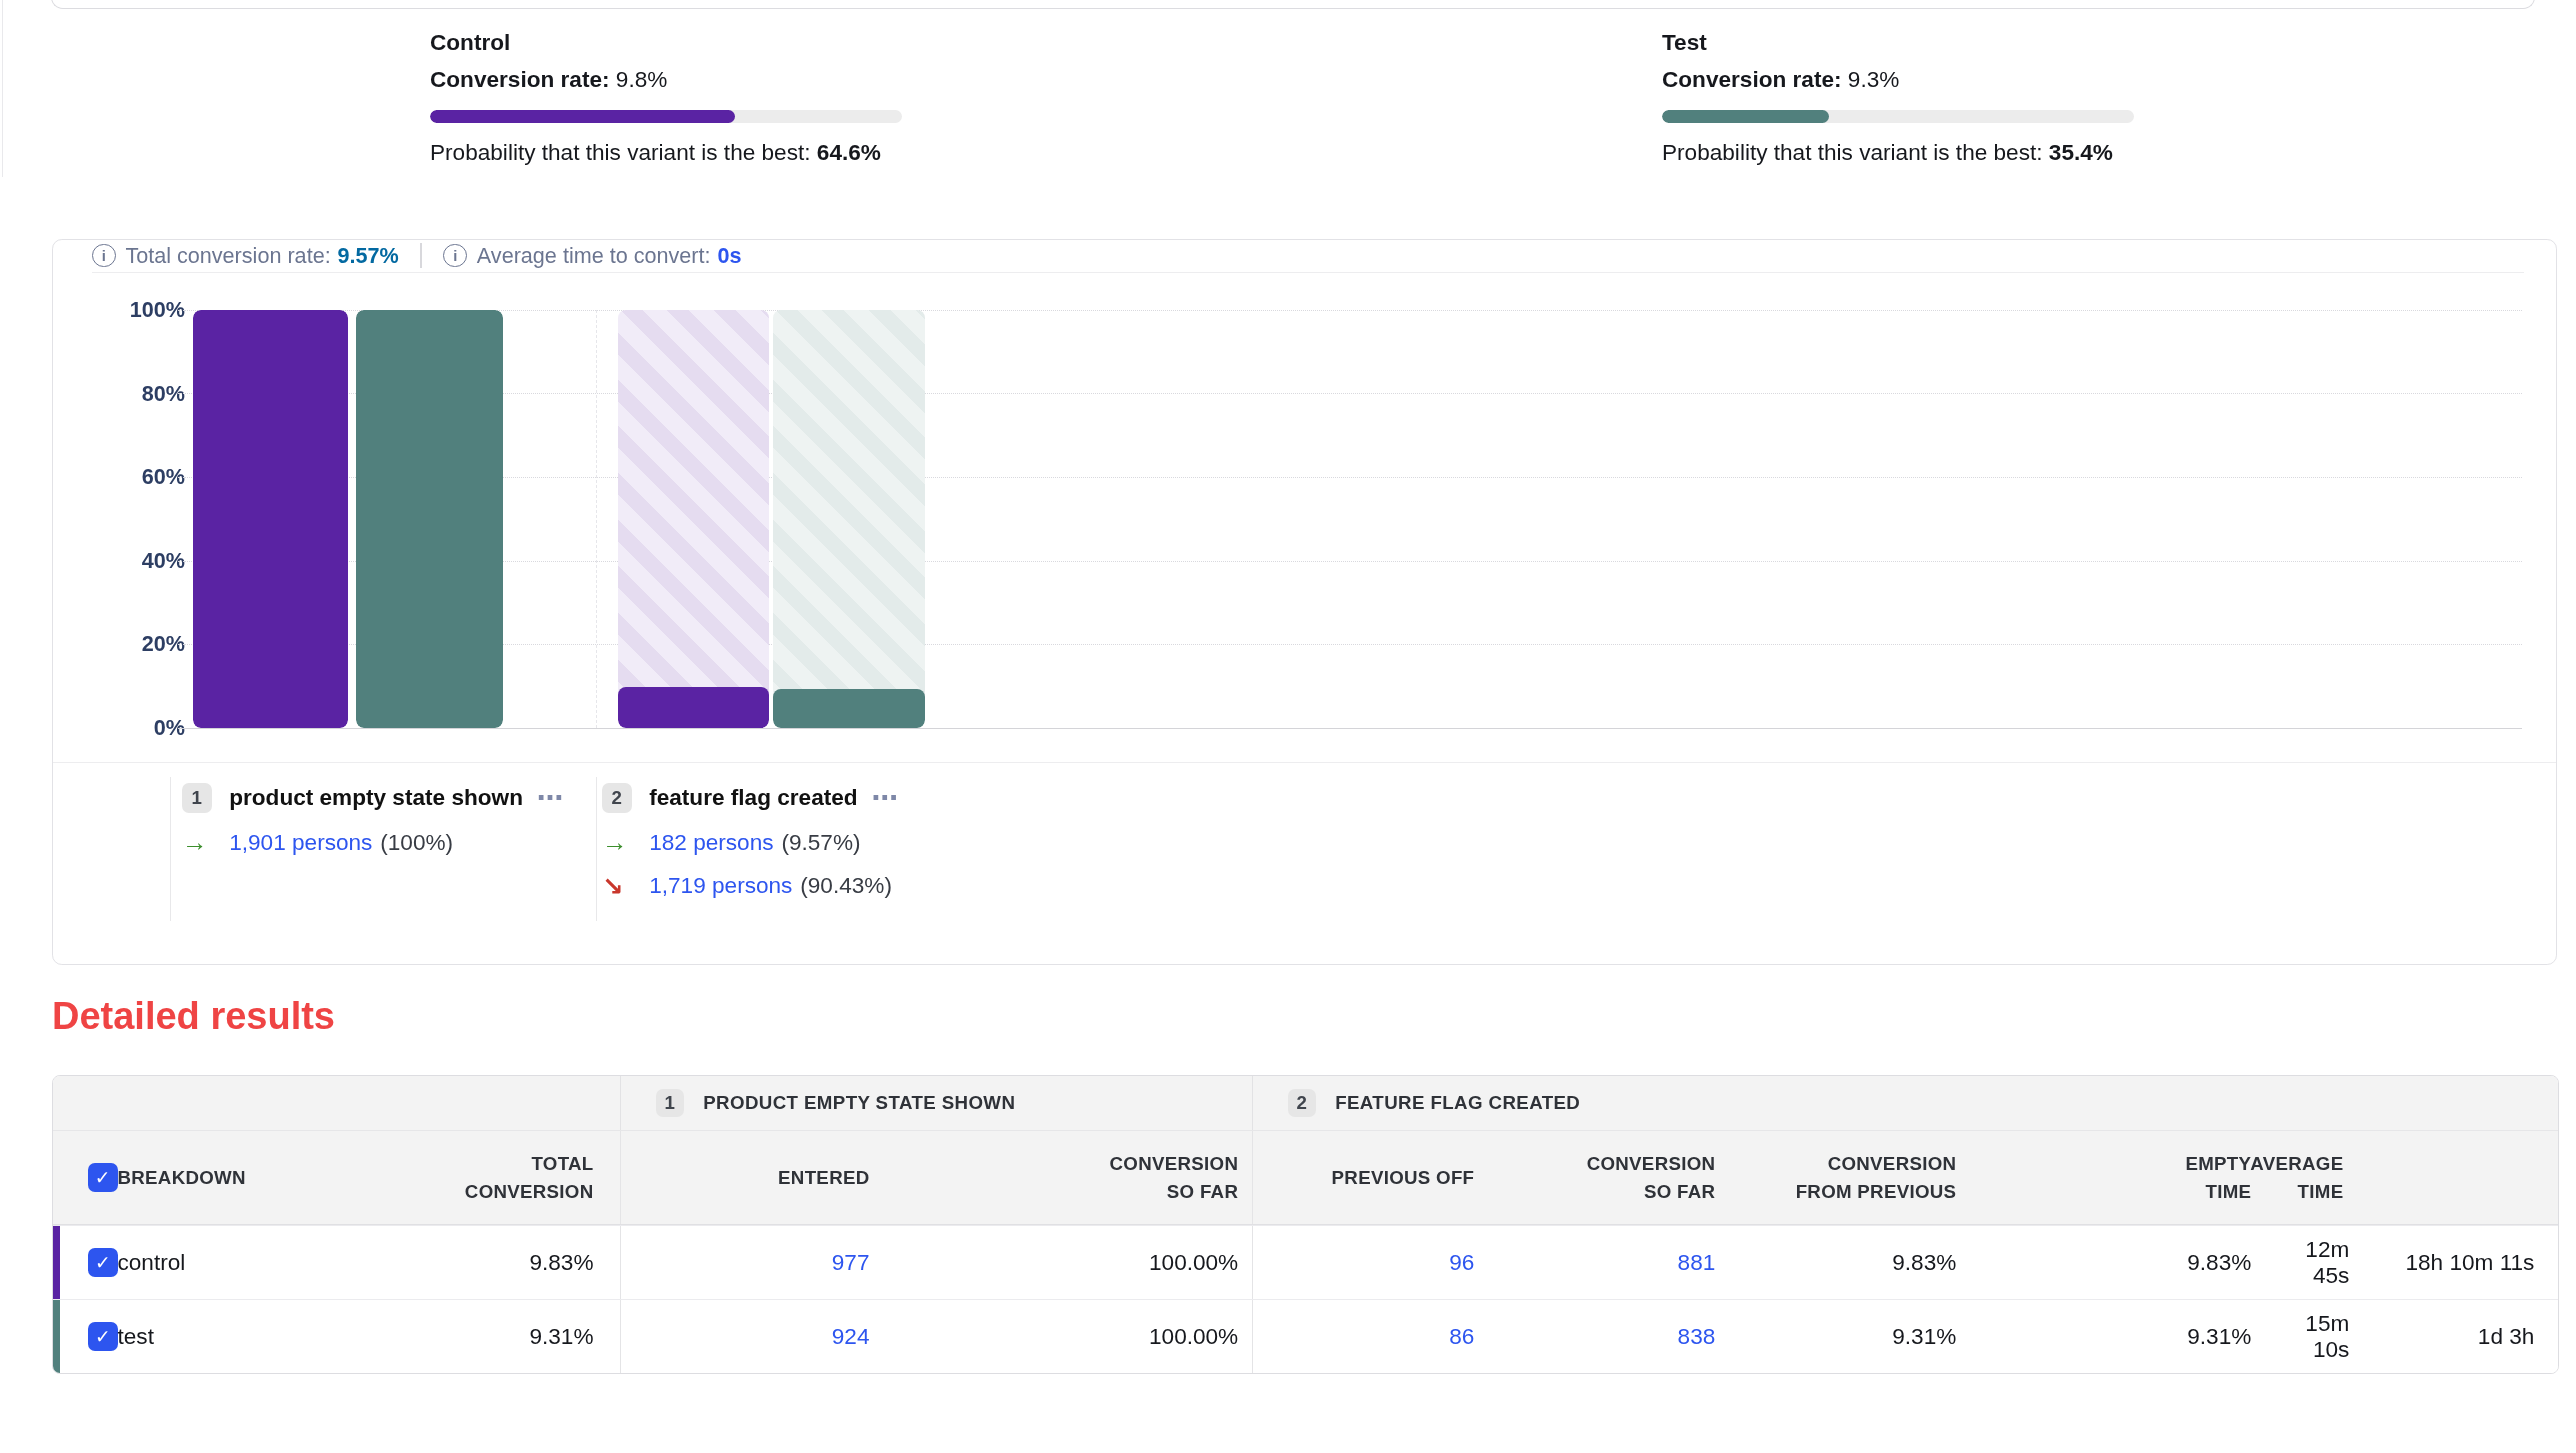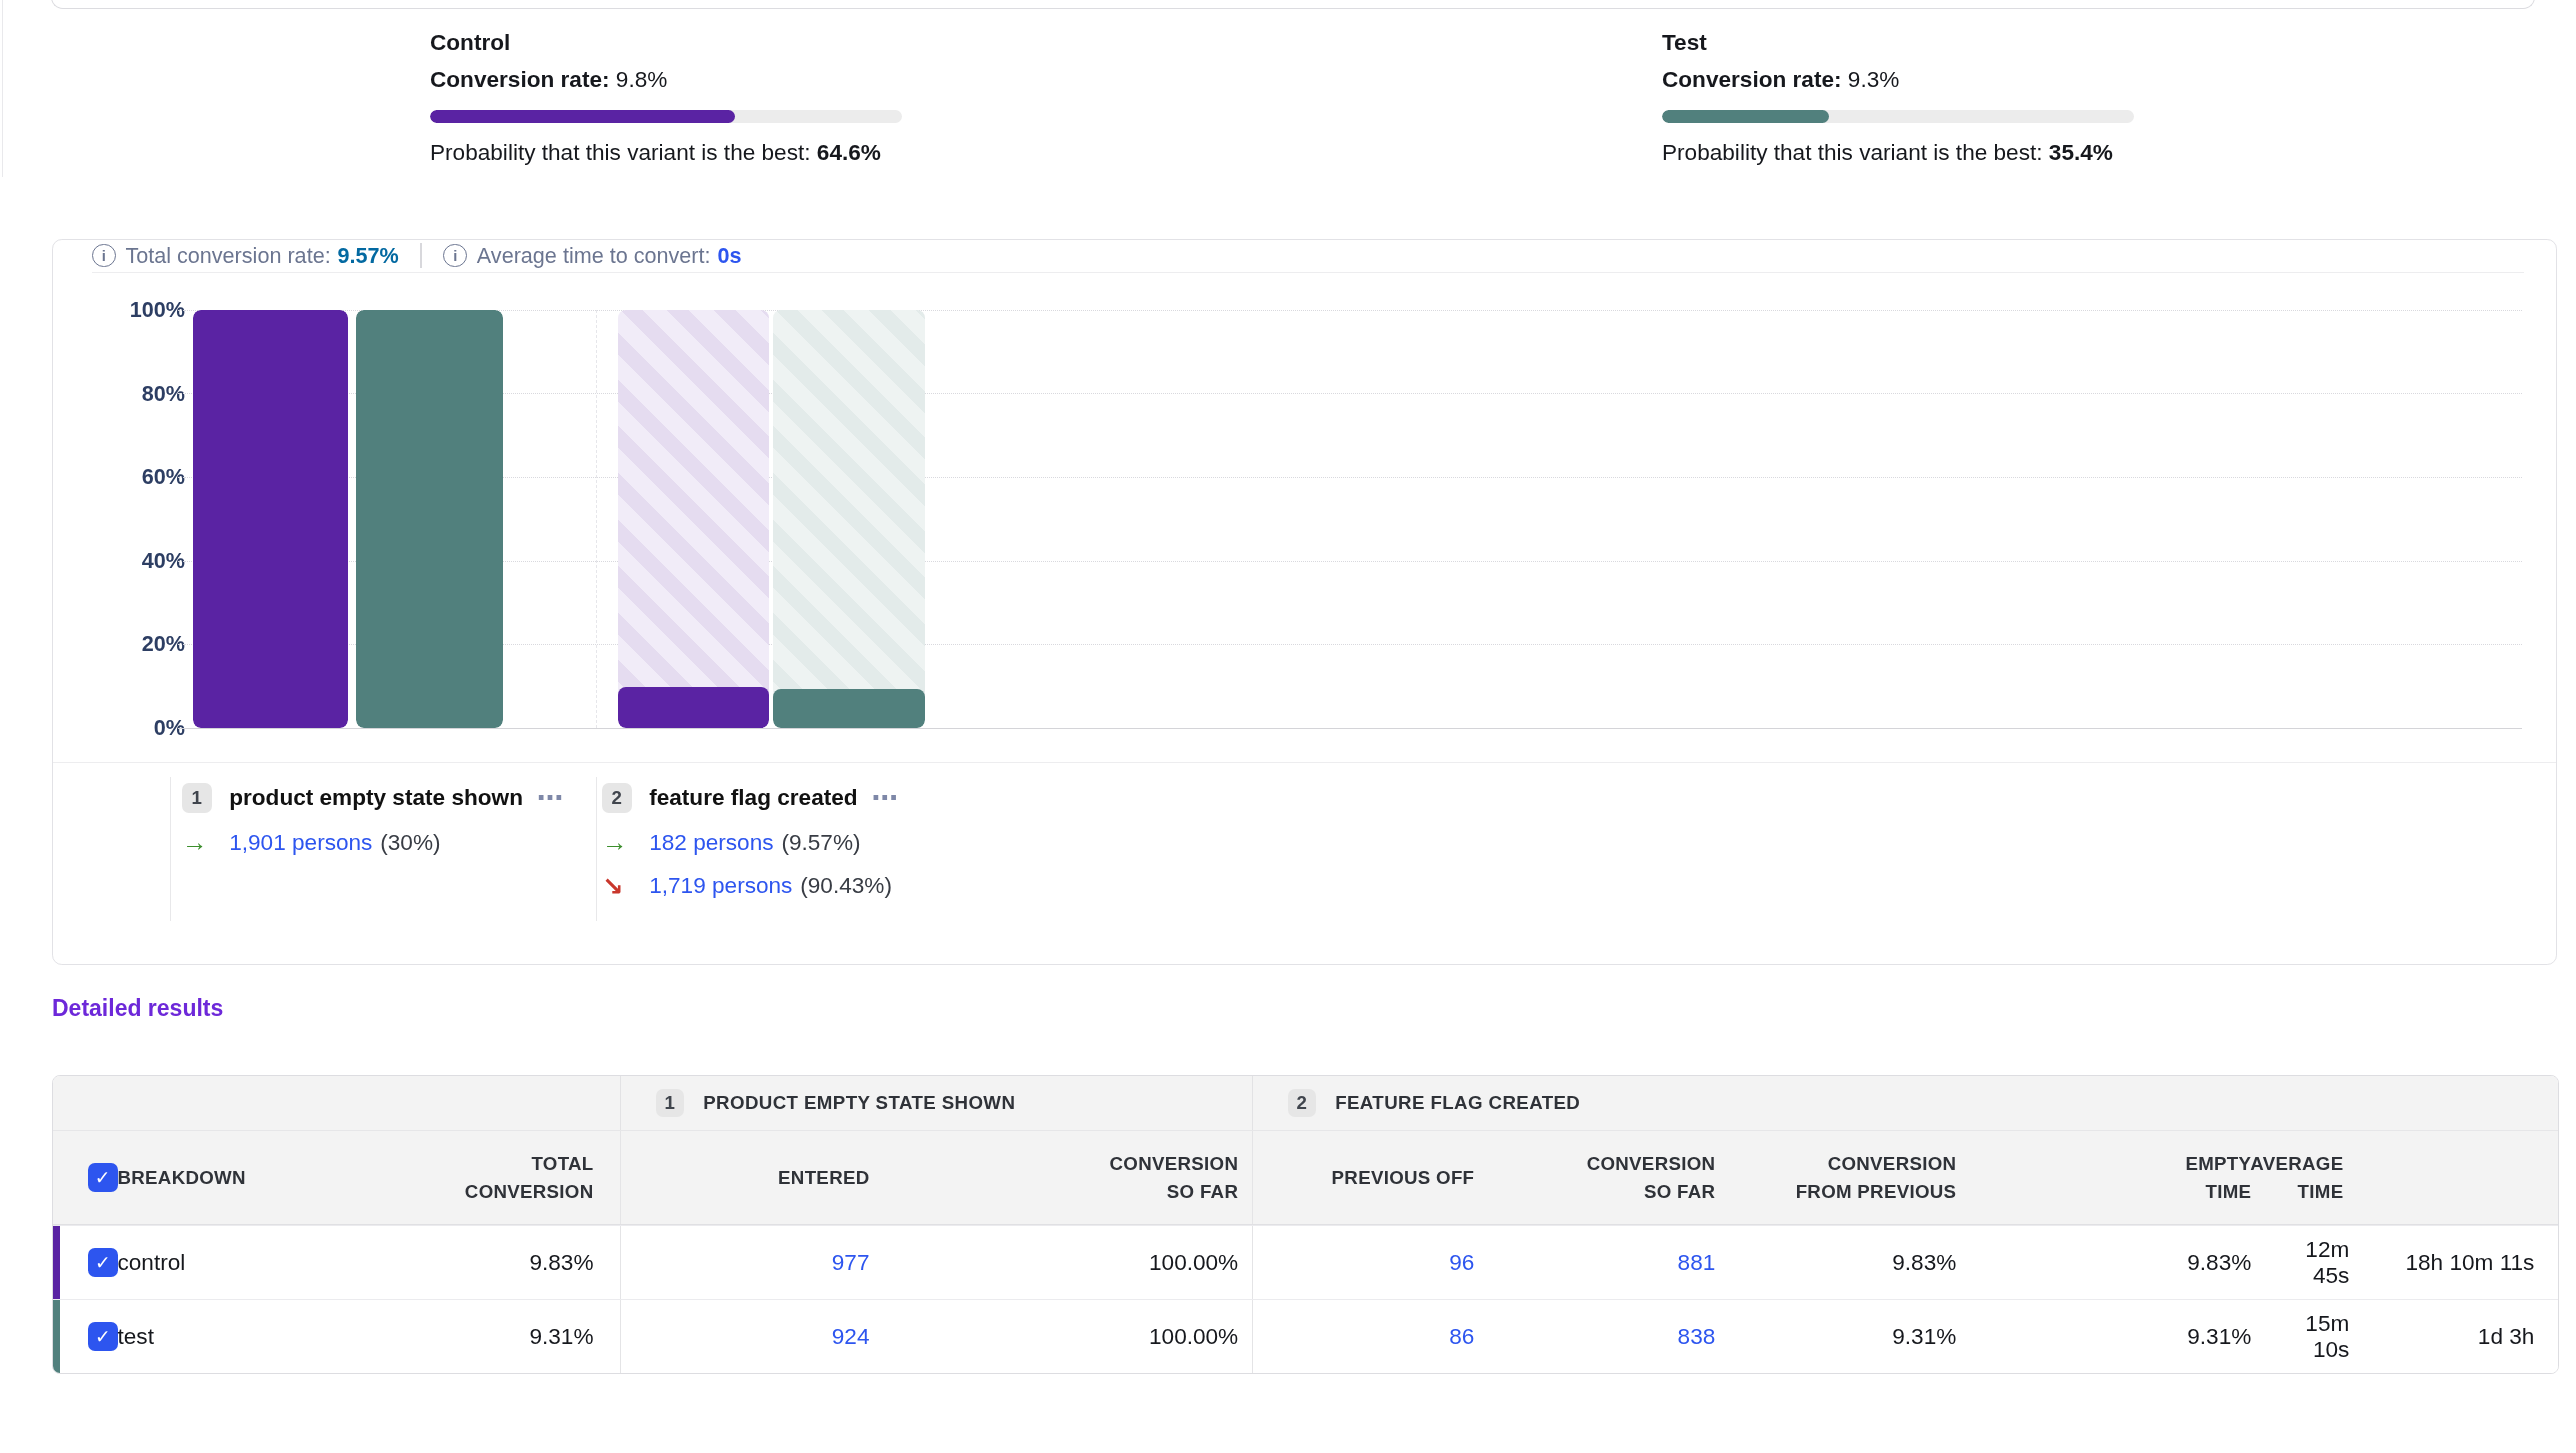--- a/index.html
+++ b/index.html
@@ -55,21 +55,21 @@
   .more-dots{color:#7e88a8;font-size:26.5px;font-weight:700;margin-left:13.8px;letter-spacing:1px;cursor:pointer;}
   .person-row{display:flex;align-items:center;height:29.5px;margin-top:15.7px;}
   .person-row + .person-row{margin-top:13.8px;}
   .arrow{font-size:25.6px;font-weight:700;width:29.5px;flex:0 0 auto;}
   .arrow.green{color:#3c8e2d;}
   .arrow.red{color:#c9372c;}
   .person-link{color:#2d55ef;margin-left:17.7px;cursor:pointer;}
   .person-pct{color:#383c44;margin-left:7.9px;}
 
   
-  .dr-heading{position:absolute;left:52px;top:995px;font-size:23px;font-weight:700;color:#6d28d9;}
+  .dr-heading{position:absolute;left:52px;top:995px;font-size:38px;font-weight:700;color:#ef4444;}
   .dr-table{position:absolute;left:52px;top:1075px;width:2505px;border:1.5px solid #dddde1;
     border-radius:7.9px;overflow:hidden;background:#fff;}
   .t-group{display:grid;grid-template-columns:568px 632px 1302px;height:54px;background:#f3f3f3;}
   .t-gcell{display:flex;align-items:center;padding-left:35px;}
   .t-gcell.b1,.t-gcell.b2{border-right:1px solid #e2e2e4;}
   .t-gcell.b2{border-right:none;}
   .t-gcell .badge{width:27.5px;height:27.5px;}
   .g-label{font-size:18.7px;font-weight:700;color:#2f3238;letter-spacing:0.4px;margin-left:19.7px;}
   .grid10{display:grid;grid-template-columns:324px 244px 275px 357px 236px 241px 241px 295px 98px 191px;}
   .t-head{height:93px;background:#f3f3f3;border-top:1px solid #e6e6e8;border-bottom:1px solid #e0e0e3;}
@@ -180,21 +180,21 @@
 
   <div class="step-label" style="left:129px;">
     <div class="step-title-row">
       <span class="badge">1</span>
       <span class="step-name">product empty state shown</span>
       <span class="more-dots">⋯</span>
     </div>
     <div class="person-row">
       <span class="arrow green">→</span>
       <span class="person-link">1,901 persons</span>
-      <span class="person-pct">(30%)</span>
+      <span class="person-pct">(100%)</span>
     </div>
   </div>
 
   <div class="step-label" style="left:549px;">
     <div class="step-title-row">
       <span class="badge">2</span>
       <span class="step-name">feature flag created</span>
       <span class="more-dots">⋯</span>
     </div>
     <div class="person-row">

